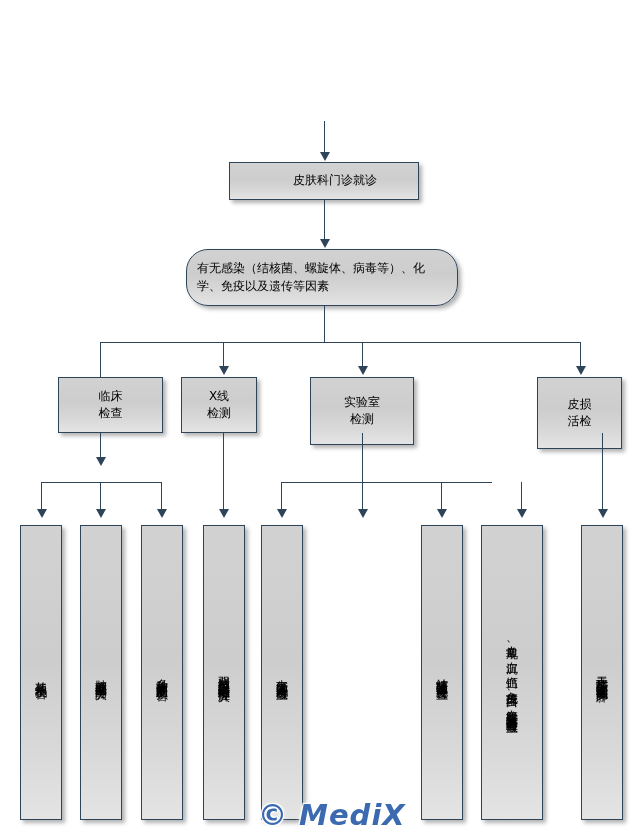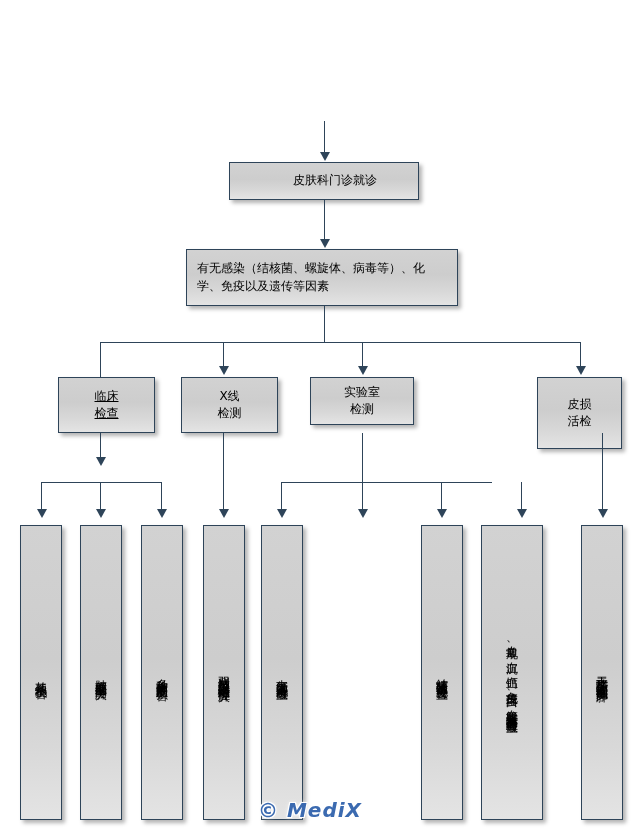--- a/index.html
+++ b/index.html
@@ -73,21 +73,21 @@
     height: 0;
     border-left: 5px solid transparent;
     border-right: 5px solid transparent;
     border-top: 9px solid #2e4459;
   }
   
   #watermark {
     position: absolute;
     left: 258px;
     top: 798px;
-    font-size: 20px;
+    font-size: 29px;
     font-weight: bold;
     font-style: italic;
     color: #3b6ab0;
     letter-spacing: 1px;
     text-shadow:
       -1px -1px 0 #ffffff,
        1px -1px 0 #ffffff,
       -1px  1px 0 #ffffff,
        1px  1px 0 #ffffff,
        0 0 5px #ffffff;
@@ -104,49 +104,49 @@
   <div class="ln v" style="left:324px; top:121px; height:36px;"></div>
   <div class="arrow" style="left:320px; top:152px;"></div>
 
   <div class="node horiz" style="left:229px; top:162px; width:190px; height:38px;padding-left:24px;">
     <span class="txt">皮肤科门诊就诊</span>
   </div>
 
   <div class="ln v" style="left:324px; top:200px; height:44px;"></div>
   <div class="arrow" style="left:320px; top:239px;"></div>
 
-  <div class="node horiz" style="left:186px; top:249px; width:272px; height:57px; font-size:12px; padding:4px 10px; text-align:left; justify-content:flex-start;">
+  <div class="node horiz" style="left:186px; top:249px; width:272px; height:57px; font-size:12px; padding:4px 10px; text-align:left; justify-content:flex-start;border-radius:22px;">
     <span class="txt">有无感染（结核菌、螺旋体、病毒等）、化学、免疫以及遗传等因素</span>
   </div>
 
   <div class="ln v" style="left:324px; top:306px; height:37px;"></div>
   <div class="ln h" style="left:100px; top:342px; width:480px;"></div>
 
   <div class="ln v" style="left:100px; top:342px; height:35px;"></div>
 
   <div class="ln v" style="left:223px; top:342px; height:27px;"></div>
   <div class="arrow" style="left:219px; top:366px;"></div>
 
   <div class="ln v" style="left:362px; top:342px; height:27px;"></div>
   <div class="arrow" style="left:358px; top:366px;"></div>
 
   <div class="ln v" style="left:580px; top:342px; height:27px;"></div>
   <div class="arrow" style="left:576px; top:366px;"></div>
 
-  <div class="node horiz" style="left:58px; top:377px; width:97px; height:56px;text-decoration:underline;">
+  <div class="node horiz" style="left:58px; top:377px; width:105px; height:56px;">
     <span class="txt" style="white-space:pre-line;">临床
 检查</span>
   </div>
 
-  <div class="node horiz" style="left:181px; top:377px; width:97px; height:56px;">
+  <div class="node horiz" style="left:181px; top:377px; width:76px; height:56px;">
     <span class="txt" style="white-space:pre-line;">X线
 检测</span>
   </div>
 
-  <div class="node horiz" style="left:310px; top:377px; width:104px; height:48px;">
+  <div class="node horiz" style="left:310px; top:377px; width:104px; height:68px;">
     <span class="txt" style="white-space:pre-line;">实验室
 检测</span>
   </div>
 
   <div class="node horiz" style="left:537px; top:377px; width:85px; height:72px;">
     <span class="txt" style="white-space:pre-line;">皮损
 活检</span>
   </div>
 
   <div class="ln v" style="left:100px; top:433px; height:27px;"></div>

